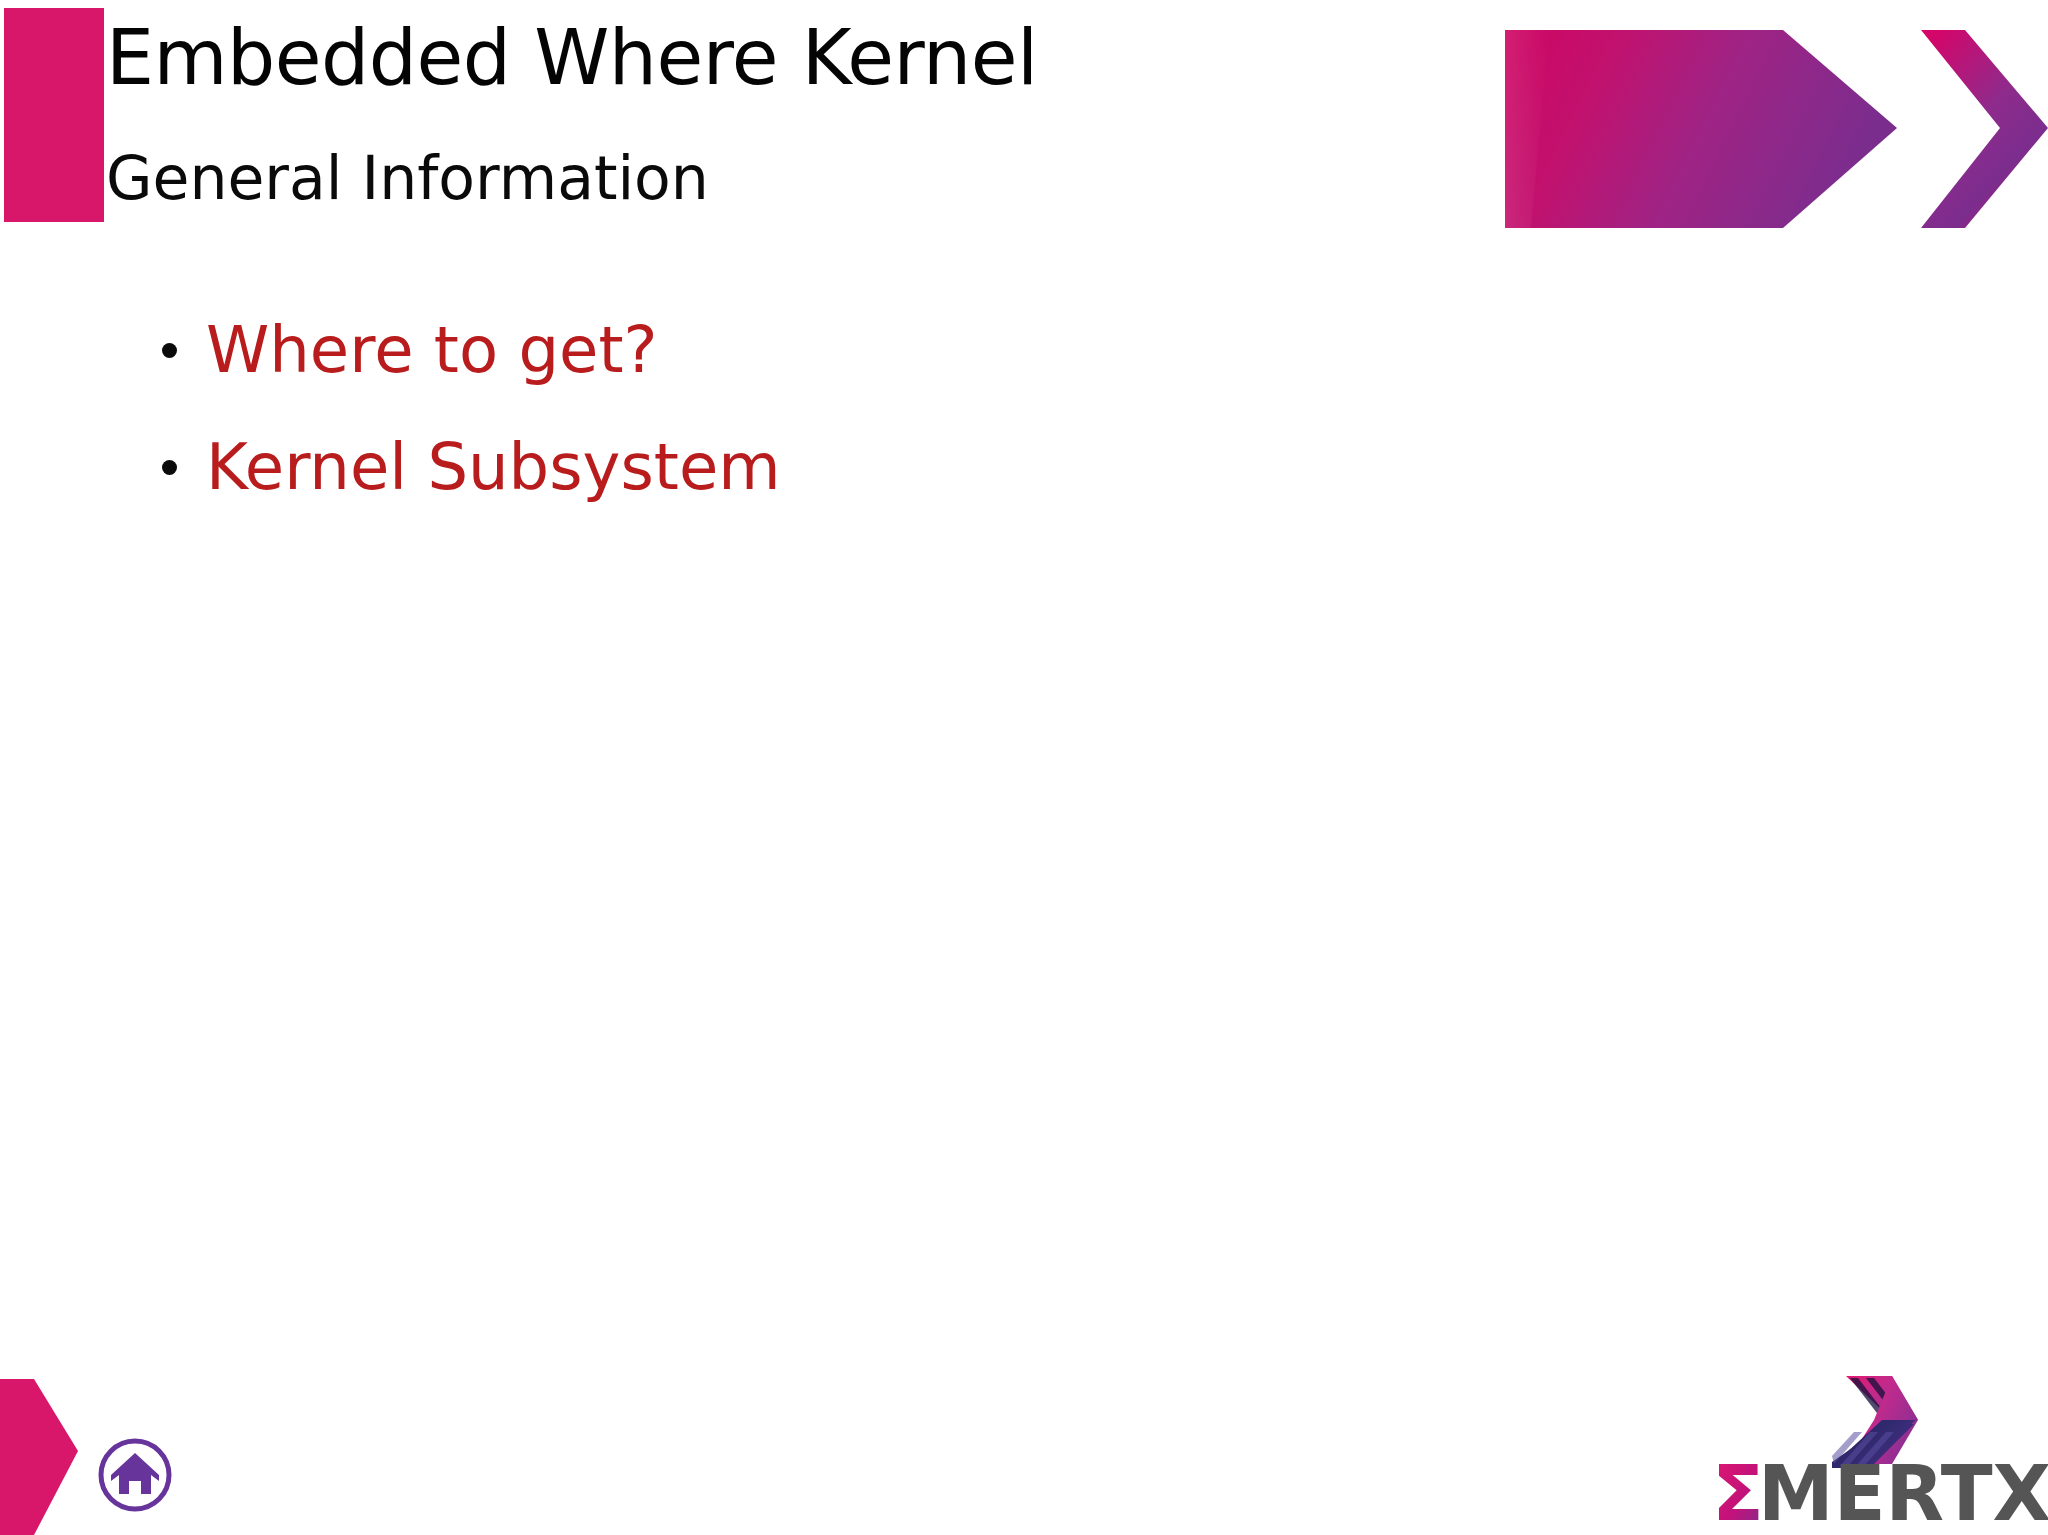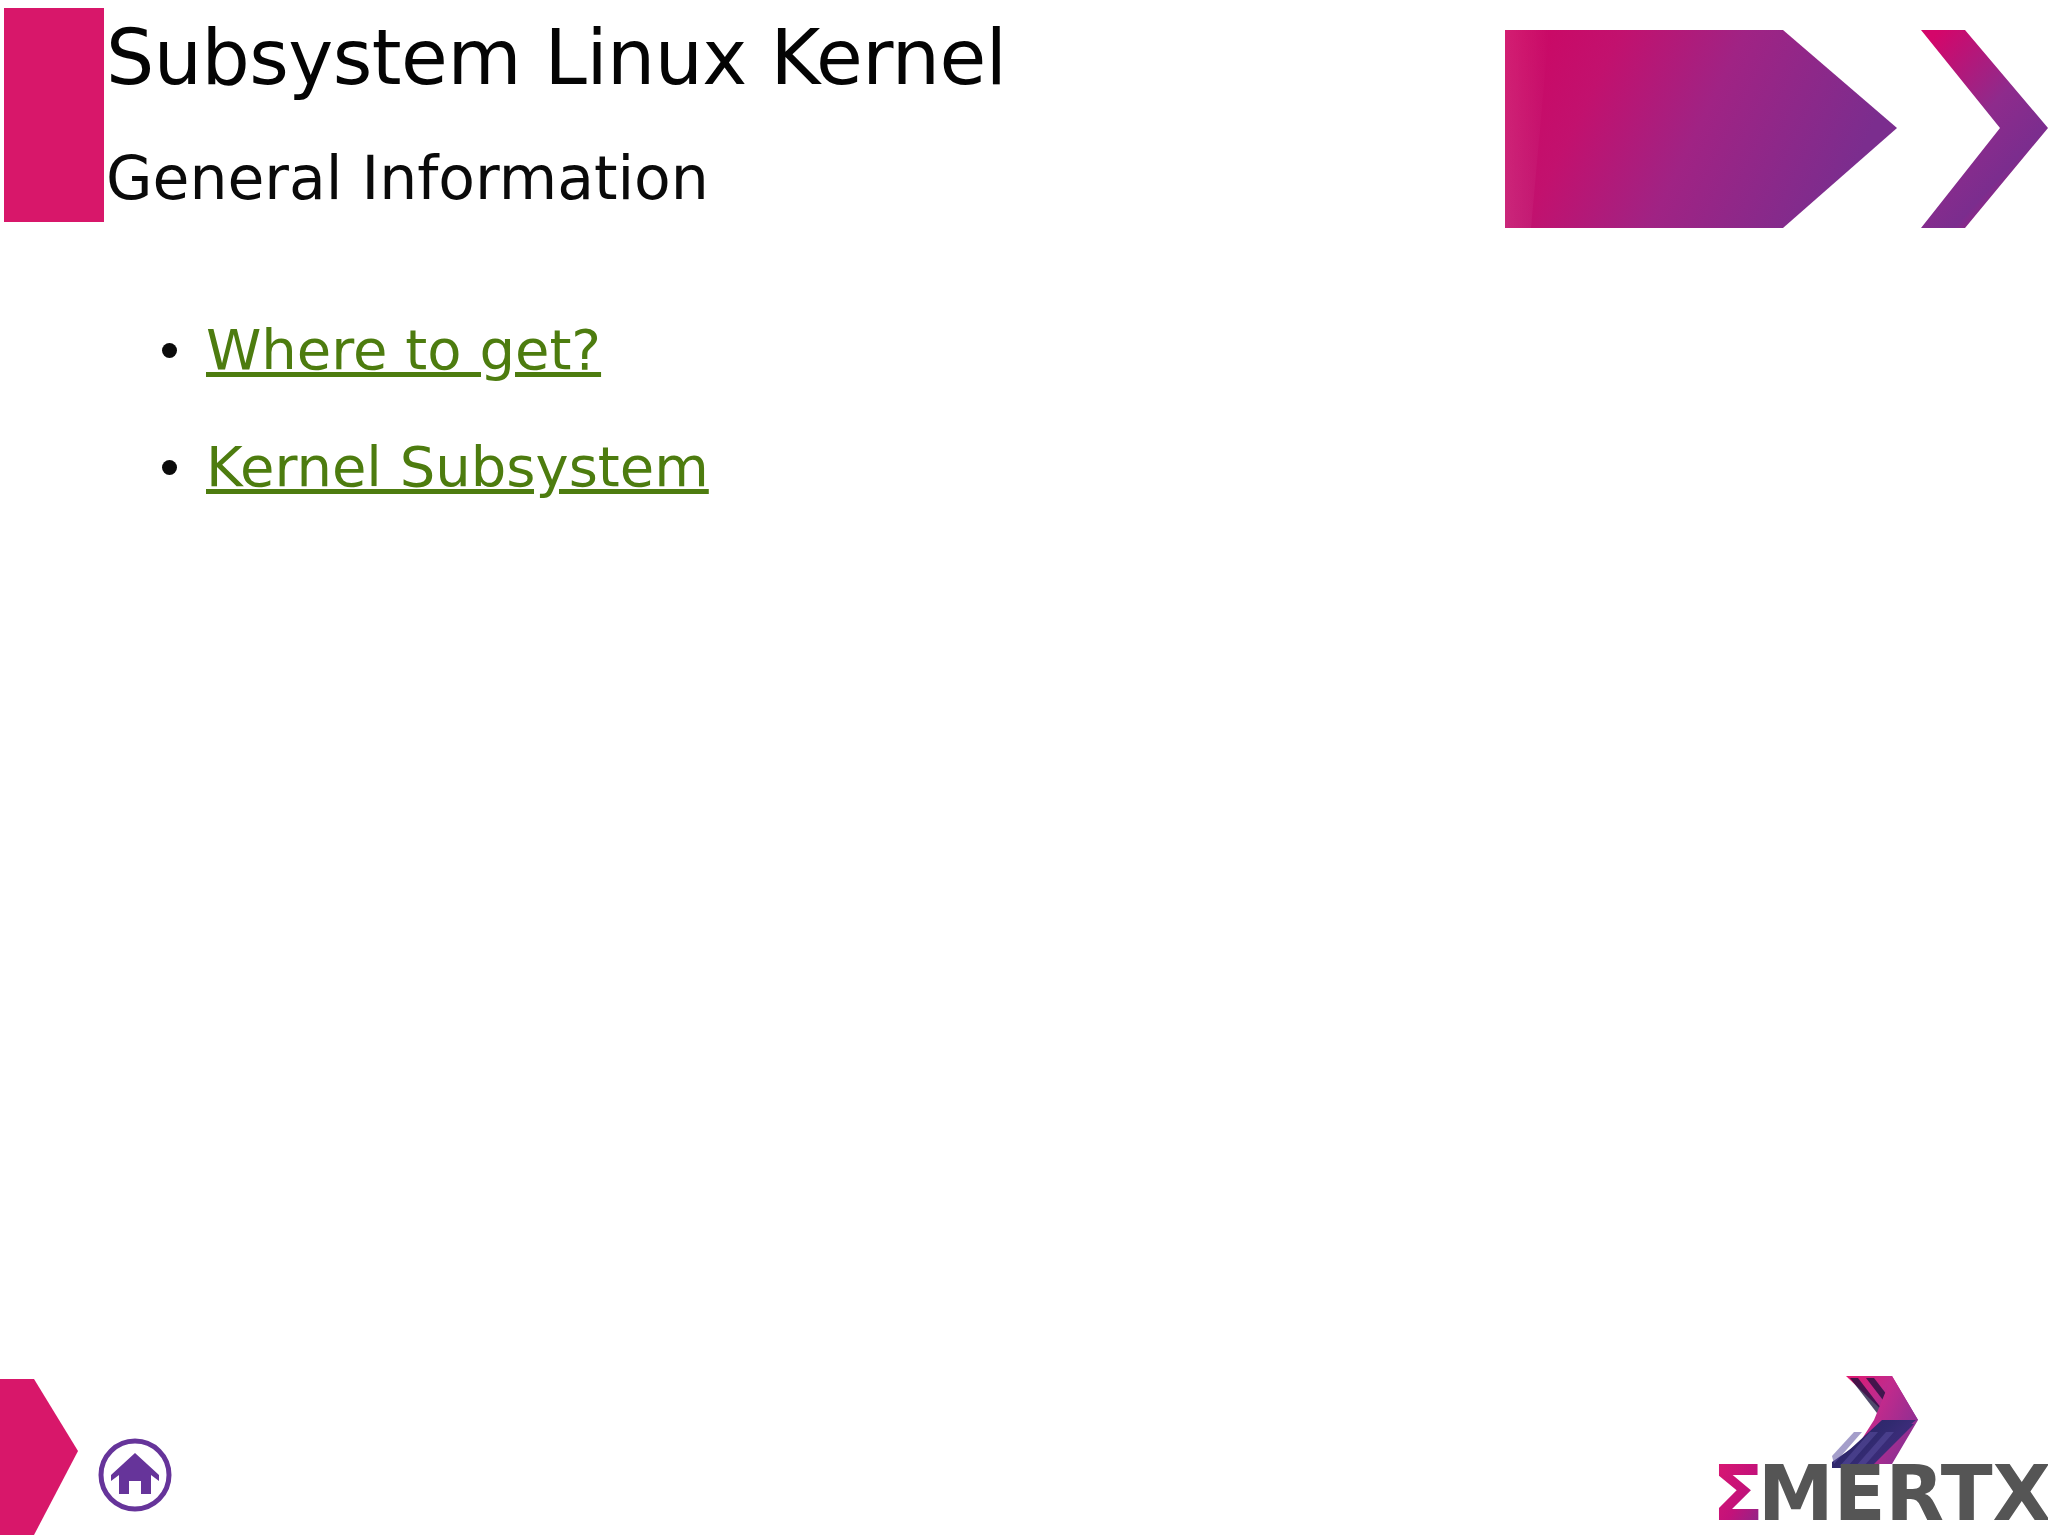--- a/index.html
+++ b/index.html
@@ -83,27 +83,26 @@
   }
   #bullet-list .bullet-marker .dot {
     display: block;
     width: 15px;
     height: 15px;
     border-radius: 50%;
     background: #0b0b0b;
     margin-left: 12px;
   }
   #bullet-list .bullet-text {
-    font-size: 56px;
+    font-size: 64px;
     font-weight: 400;
-    color: #4d7c0f;
+    color: #b91c1c;
     line-height: 1.05;
     white-space: nowrap;
     font-family: "DejaVu Sans", sans-serif;
-    text-decoration: underline;
   }
 
   
   #footer-arrow-shape {
     position: absolute;
     left: 0px;
     top: 1379px;
     width: 78px;
     height: 156px;
   }
@@ -121,21 +120,21 @@
     top: 1372px;
     width: 342px;
     height: 163px;
   }
 </style>
 </head>
 <body>
 
 <div id="title-accent-bar"></div>
 
-<div id="slide-title">Subsystem Linux Kernel</div>
+<div id="slide-title">Embedded Where Kernel</div>
 
 <div id="slide-subtitle">General Information</div>
 
 <div id="header-arrow-graphic">
   <svg viewBox="0 0 543 202" width="543" height="202" xmlns="http://www.w3.org/2000/svg">
     <defs>
       <linearGradient id="hdrGradBody" x1="0" y1="0" x2="1" y2="0.25">
         <stop offset="0%" stop-color="#ce0562"></stop>
         <stop offset="28%" stop-color="#c2116e"></stop>
         <stop offset="58%" stop-color="#a02384"></stop>

